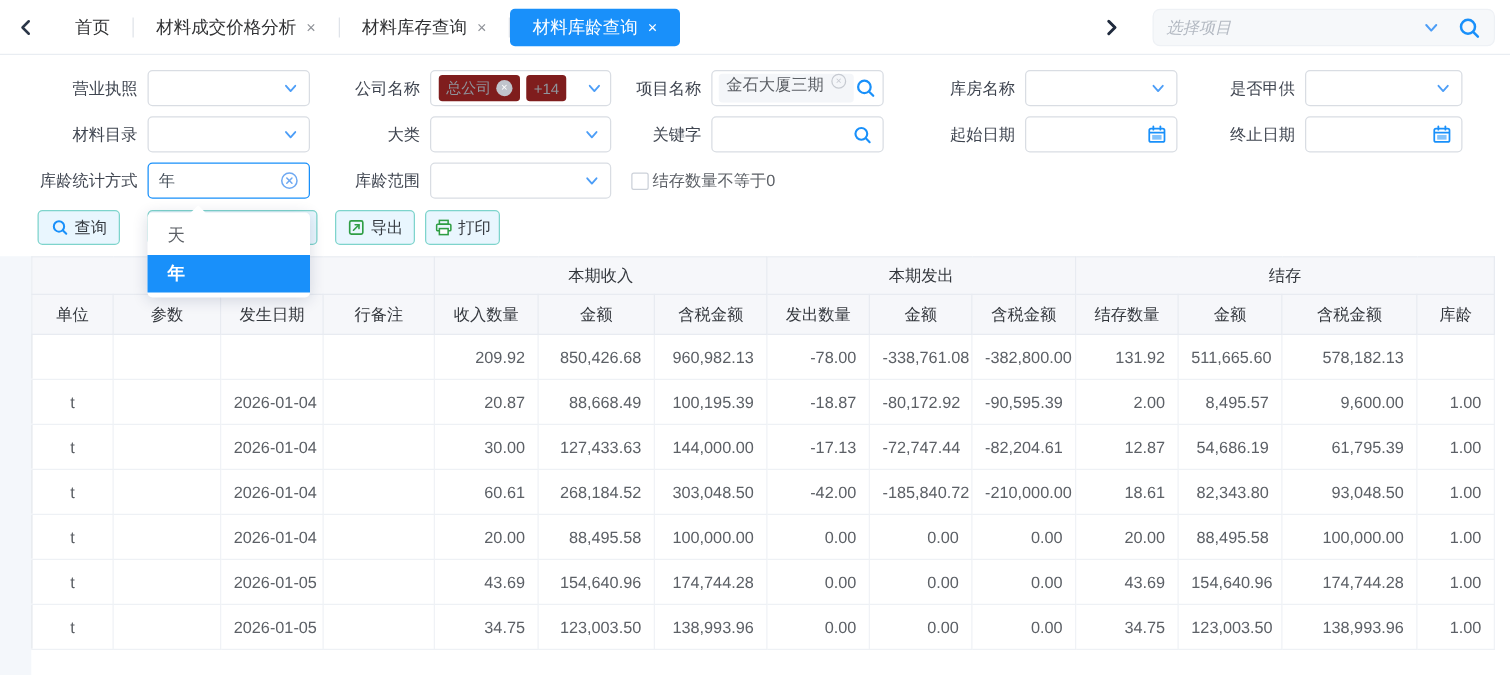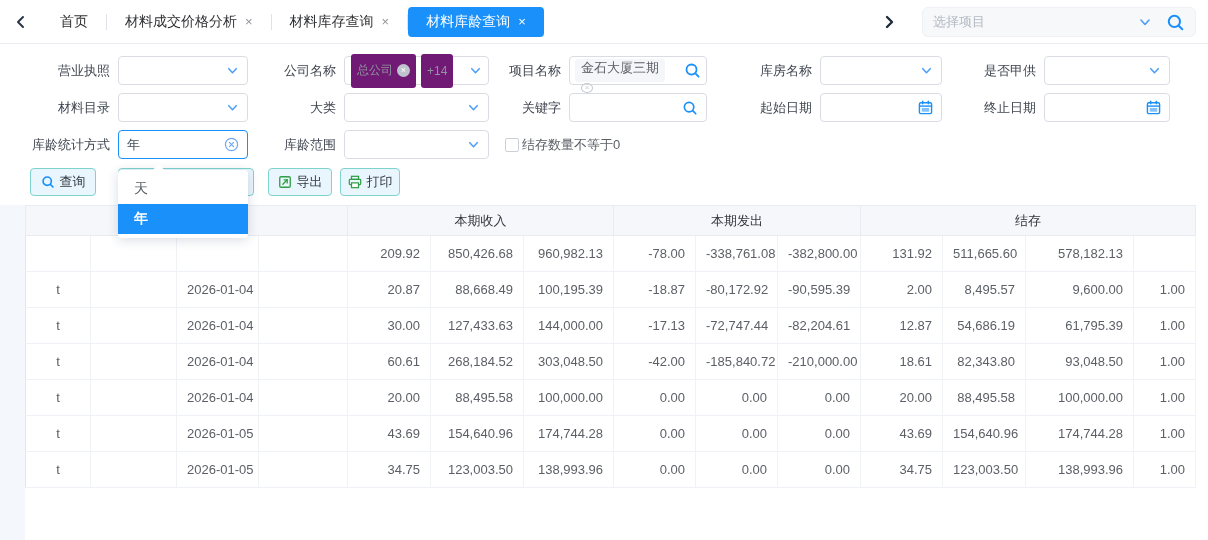--- a/index.html
+++ b/index.html
@@ -13,38 +13,38 @@
   .nav-chev { width:26px; height:26px; display:flex; align-items:center; justify-content:center; cursor:pointer; }
   .back-chev { margin-left:8px; }
   .fwd-chev  { position:absolute; left:876px; }
   .tabs { display:flex; align-items:center; margin-left:8px; }
   .tab { font-size:14px; color:#303133; padding:0 18px; height:30px; display:flex; align-items:center; gap:8px; cursor:pointer; white-space:nowrap; }
   .tab .x { color:#909399; font-size:13px; line-height:1; }
   .tab.active { background:#1990fa; color:#fff; border-radius:4px; }
   .tab.active .x { color:#fff; }
   .tab-sep { width:1px; height:16px; background:#dfe3e9; }
   .proj-select { position:absolute; left:922px; top:7px; width:274px; height:30px; background:#f6f8fa;
-                 border:1px solid #eef1f5; border-radius:6px; display:flex; align-items:center; padding:0 10px; cursor:pointer; }
+                 border:1px solid #eef1f5; border-radius:6px; display:flex; align-items:center; padding:0 10px; cursor:pointer;font-style:italic; }
   .proj-select .ph { color:#b3b9c2; font-size:13px; flex:1; }
   .proj-select svg { flex:none; }
 
   
   .filters { position:absolute; left:0; top:44px; width:1208px; height:120px; background:#fff; }
   .fgroup { position:absolute; display:flex; align-items:center; height:29px; }
   .flabel { font-size:13px; color:#3f4550; text-align:right; padding-right:8px; display:inline-block; }
   .field { position:relative; height:29px; border:1px solid #d9dde3; border-radius:4px; background:#fff;
            display:flex; align-items:center; padding:0 8px; cursor:pointer; }
   .field .chev { margin-left:auto; }
   .field.focused { border-color:#1990fa; }
-  .tag { background:#701a75; border-radius:3px; color:#8f949c; font-size:12px; height:34px;
+  .tag { background:#7f1d1d; border-radius:3px; color:#8f949c; font-size:12px; height:21px;
          display:flex; align-items:center; gap:4px; padding:0 6px; margin-right:5px; }
   .tag .tag-x { width:13px; height:13px; border-radius:50%; background:#c0c4cc; color:#fff; font-size:9px;
                 display:flex; align-items:center; justify-content:center; line-height:1; }
   .graybox { background:#f4f6f9; border-radius:3px; height:23px; display:flex; 
-             padding:0 6px; font-size:13px; color:#5c6066; gap:6px;flex-direction:column; }
+             padding:0 6px; font-size:13px; color:#5c6066; gap:6px; }
   .graybox .gb-x { width:12px; height:12px; border:1px solid #c6cad1; border-radius:50%; color:#c6cad1;
                    font-size:8px; display:flex; align-items:center; justify-content:center; line-height:1; }
   .fieldval { font-size:13px; color:#46505b; }
   .checkbox-group { position:absolute; display:flex; align-items:center; gap:3px; height:29px; cursor:pointer; }
   .checkbox { width:14px; height:14px; border:1px solid #ccd1d9; border-radius:2px; background:#fff; }
   .cb-label { font-size:13px; color:#5c6066; }
 
   
   .toolbar-btn { position:absolute; top:168px; height:28px; background:#e9f6fe; border:1px solid #7ed4cc;
                  border-radius:4px; display:flex; align-items:center; justify-content:center; gap:5px;
@@ -299,20 +299,36 @@
           <col style="width:108px">
           <col style="width:62px">
       </colgroup>
       <thead>
         <tr class="grp">
           <th colspan="4"></th>
           <th colspan="3">本期收入</th>
           <th colspan="3">本期发出</th>
           <th colspan="4">结存</th>
         </tr>
+        <tr class="cols">
+          <th>单位</th>
+          <th>参数</th>
+          <th>发生日期</th>
+          <th>行备注</th>
+          <th>收入数量</th>
+          <th>金额</th>
+          <th>含税金额</th>
+          <th>发出数量</th>
+          <th>金额</th>
+          <th>含税金额</th>
+          <th>结存数量</th>
+          <th>金额</th>
+          <th>含税金额</th>
+          <th>库龄</th>
+        </tr>
       </thead>
       <tbody id="grid-body">
           <tr>
             <td class="center"></td>
             <td class="center"></td>
             <td class="center"></td>
             <td class="center"></td>
             <td class="num">209.92</td>
             <td class="num">850,426.68</td>
             <td class="num">960,982.13</td>

